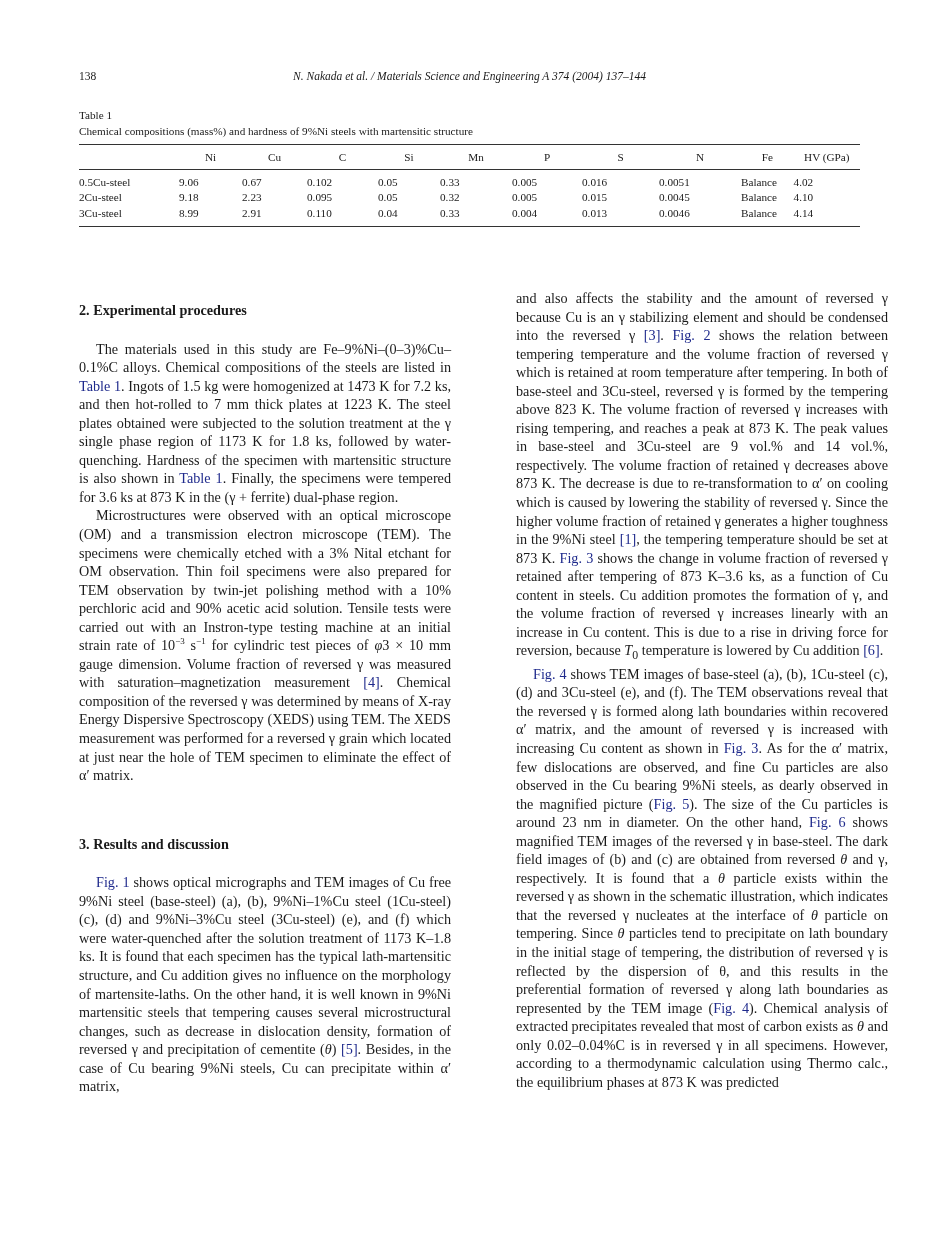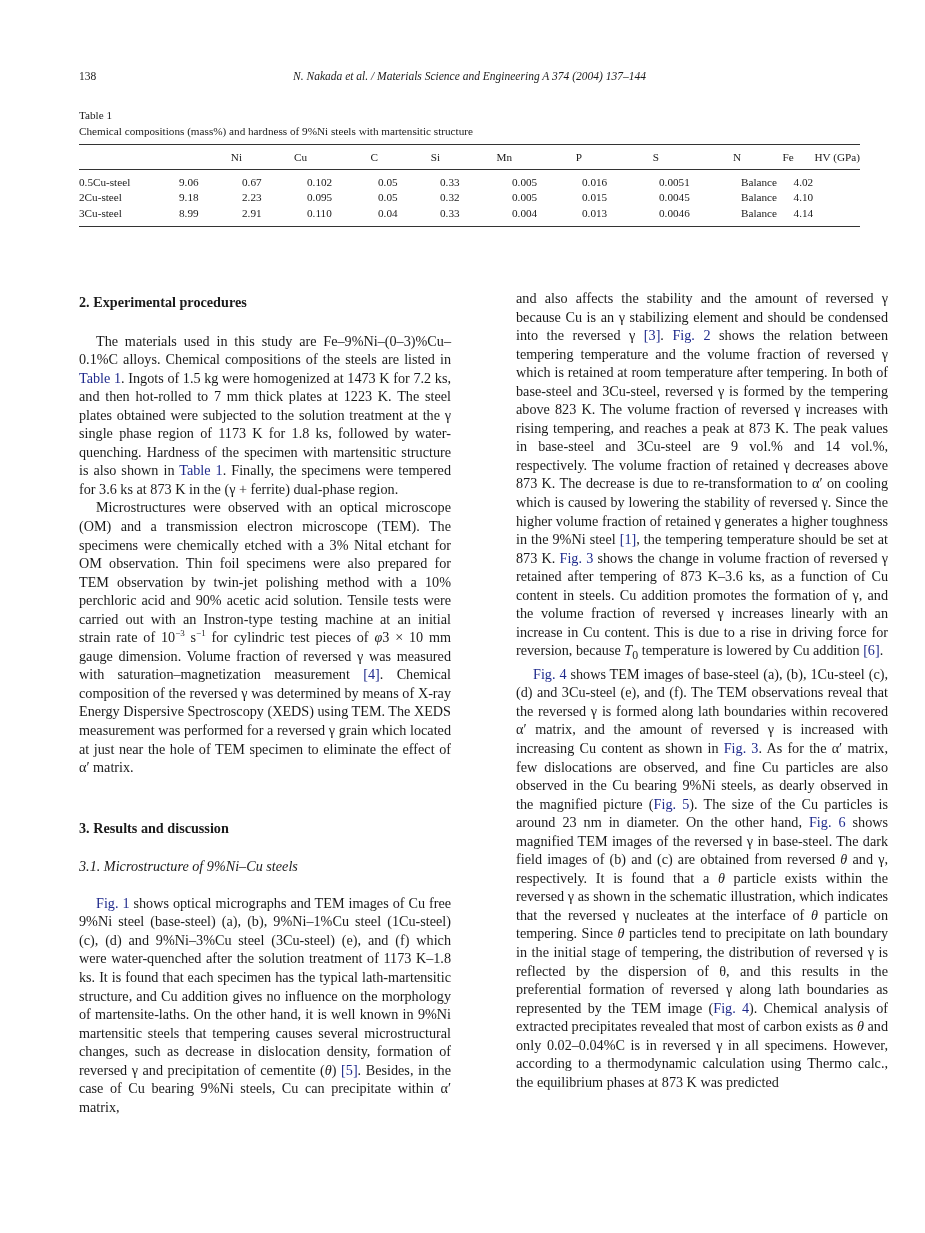--- a/index.html
+++ b/index.html
@@ -9,31 +9,31 @@
   }
   .running-head { position: absolute; top: 70px; left: 79px; width: 781px; font-size: 11.5px; }
   .running-head .pageno { position: absolute; left: 0; top: 0; }
   .running-head .citation { position: absolute; left: 0; right: 0; top: 0; text-align: center; font-style: italic; }
   .table-block { position: absolute; top: 107px; left: 79px; width: 781px; font-size: 11.2px; }
   .table-label { line-height: 16px; }
   .table-caption { line-height: 16px; }
   table { border-collapse: collapse; width: 100%; margin-top: 5px; }
   thead tr { border-top: 1.4px solid #333; border-bottom: 1px solid #333; }
   tbody { border-bottom: 1.4px solid #333; }
-  th { font-weight: normal; text-align: right; height: 24px; padding: 0; }
+  th { font-weight: normal; text-align: center; height: 24px; padding: 0; }
   td { padding: 0; height: 15.4px; line-height: 15.4px; }
   tbody tr:first-child td { padding-top: 5px; }
   tbody tr:last-child td { padding-bottom: 5px; }
   .c0 { width: 100px; } .c1 { width: 63px; } .c2 { width: 65px; } .c3 { width: 71px; }
   .c4 { width: 62px; } .c5 { width: 72px; } .c6 { width: 70px; } .c7 { width: 77px; }
   .c8 { width: 82px; } .c9 { width: auto; margin-left: 41px; }
   .col { position: absolute; width: 372px; font-size: 14.2px; line-height: 18.55px; text-align: justify; }
   .col.left { left: 79px; top: 289px; }
   .col.right { left: 516px; top: 289px; }
-  .section-head { font-weight: bold; font-size: 14.2px; margin: 4px 0 20px 0; }
+  .section-head { font-weight: bold; font-size: 14.2px; margin: 12px 0 20px 0; }
   .subsection-head { font-style: italic; margin: 0 0 18px 0; }
   p { margin: 0; text-indent: 17px; }
   p.noindent { text-indent: 0; }
   .gap-sec { height: 38px; }
   .link { color: #1f2a8c; }
   sup { font-size: 9px; line-height: 0; }
   i { font-style: italic; }
 </style>
 </head>
 <body>
@@ -105,20 +105,19 @@
     </tbody>
   </table>
 </div>
 
 <div class="col left">
   <div class="section-head">2.  Experimental procedures</div>
   <p><span>The materials used in this study are Fe–9%Ni–(0–3)%Cu–0.1%C alloys. Chemical compositions of the steels are listed in </span><span class="link">Table 1</span><span>. Ingots of 1.5 kg were homogenized at 1473 K for 7.2 ks, and then hot-rolled to 7 mm thick plates at 1223 K. The steel plates obtained were subjected to the solution treatment at the γ single phase region of 1173 K for 1.8 ks, followed by water-quenching. Hardness of the specimen with martensitic structure is also shown in </span><span class="link">Table 1</span><span>. Finally, the specimens were tempered for 3.6 ks at 873 K in the (γ + ferrite) dual-phase region.</span></p>
   <p><span>Microstructures were observed with an optical microscope (OM) and a transmission electron microscope (TEM). The specimens were chemically etched with a 3% Nital etchant for OM observation. Thin foil specimens were also prepared for TEM observation by twin-jet polishing method with a 10% perchloric acid and 90% acetic acid solution. Tensile tests were carried out with an Instron-type testing machine at an initial strain rate of 10</span><sup>−3</sup><span> s</span><sup>−1</sup><span> for cylindric test pieces of </span><i>φ</i><span>3 × 10 mm gauge dimension. Volume fraction of reversed γ was measured with saturation–magnetization measurement </span><span class="link">[4]</span><span>. Chemical composition of the reversed γ was determined by means of X-ray Energy Dispersive Spectroscopy (XEDS) using TEM. The XEDS measurement was performed for a reversed γ grain which located at just near the hole of TEM specimen to eliminate the effect of α′ matrix.</span></p>
   <div class="gap-sec"></div>
   <div class="section-head">3.  Results and discussion</div>
-  <div class="subsection-head">3.1.  Microstructure of 9%Ni–Cu steels</div>
   <p><span class="link">Fig. 1</span><span> shows optical micrographs and TEM images of Cu free 9%Ni steel (base-steel) (a), (b), 9%Ni–1%Cu steel (1Cu-steel) (c), (d) and 9%Ni–3%Cu steel (3Cu-steel) (e), and (f) which were water-quenched after the solution treatment of 1173 K–1.8 ks. It is found that each specimen has the typical lath-martensitic structure, and Cu addition gives no influence on the morphology of martensite-laths. On the other hand, it is well known in 9%Ni martensitic steels that tempering causes several microstructural changes, such as decrease in dislocation density, formation of reversed γ and precipitation of cementite (</span><i>θ</i><span>) </span><span class="link">[5]</span><span>. Besides, in the case of Cu bearing 9%Ni steels, Cu can precipitate within α′ matrix,</span></p>
 </div>
 
 <div class="col right">
   <p class="noindent"><span>and also affects the stability and the amount of reversed γ because Cu is an γ stabilizing element and should be condensed into the reversed γ </span><span class="link">[3]</span><span>. </span><span class="link">Fig. 2</span><span> shows the relation between tempering temperature and the volume fraction of reversed γ which is retained at room temperature after tempering. In both of base-steel and 3Cu-steel, reversed γ is formed by the tempering above 823 K. The volume fraction of reversed γ increases with rising tempering, and reaches a peak at 873 K. The peak values in base-steel and 3Cu-steel are 9 vol.% and 14 vol.%, respectively. The volume fraction of retained γ decreases above 873 K. The decrease is due to re-transformation to α′ on cooling which is caused by lowering the stability of reversed γ. Since the higher volume fraction of retained γ generates a higher toughness in the 9%Ni steel </span><span class="link">[1]</span><span>, the tempering temperature should be set at 873 K. </span><span class="link">Fig. 3</span><span> shows the change in volume fraction of reversed γ retained after tempering of 873 K–3.6 ks, as a function of Cu content in steels. Cu addition promotes the formation of γ, and the volume fraction of reversed γ increases linearly with an increase in Cu content. This is due to a rise in driving force for reversion, because </span><i>T</i><sub>0</sub><span> temperature is lowered by Cu addition </span><span class="link">[6]</span><span>.</span></p>
   <p><span class="link">Fig. 4</span><span> shows TEM images of base-steel (a), (b), 1Cu-steel (c), (d) and 3Cu-steel (e), and (f). The TEM observations reveal that the reversed γ is formed along lath boundaries within recovered α′ matrix, and the amount of reversed γ is increased with increasing Cu content as shown in </span><span class="link">Fig. 3</span><span>. As for the α′ matrix, few dislocations are observed, and fine Cu particles are also observed in the Cu bearing 9%Ni steels, as dearly observed in the magnified picture (</span><span class="link">Fig. 5</span><span>). The size of the Cu particles is around 23 nm in diameter. On the other hand, </span><span class="link">Fig. 6</span><span> shows magnified TEM images of the reversed γ in base-steel. The dark field images of (b) and (c) are obtained from reversed </span><i>θ</i><span> and γ, respectively. It is found that a </span><i>θ</i><span> particle exists within the reversed γ as shown in the schematic illustration, which indicates that the reversed γ nucleates at the interface of </span><i>θ</i><span> particle on tempering. Since </span><i>θ</i><span> particles tend to precipitate on lath boundary in the initial stage of tempering, the distribution of reversed γ is reflected by the dispersion of θ, and this results in the preferential formation of reversed γ along lath boundaries as represented by the TEM image (</span><span class="link">Fig. 4</span><span>). Chemical analysis of extracted precipitates revealed that most of carbon exists as </span><i>θ</i><span> and only 0.02–0.04%C is in reversed γ in all specimens. However, according to a thermodynamic calculation using Thermo calc., the equilibrium phases at 873 K was predicted</span></p>
 </div>
 
 </body></html>

